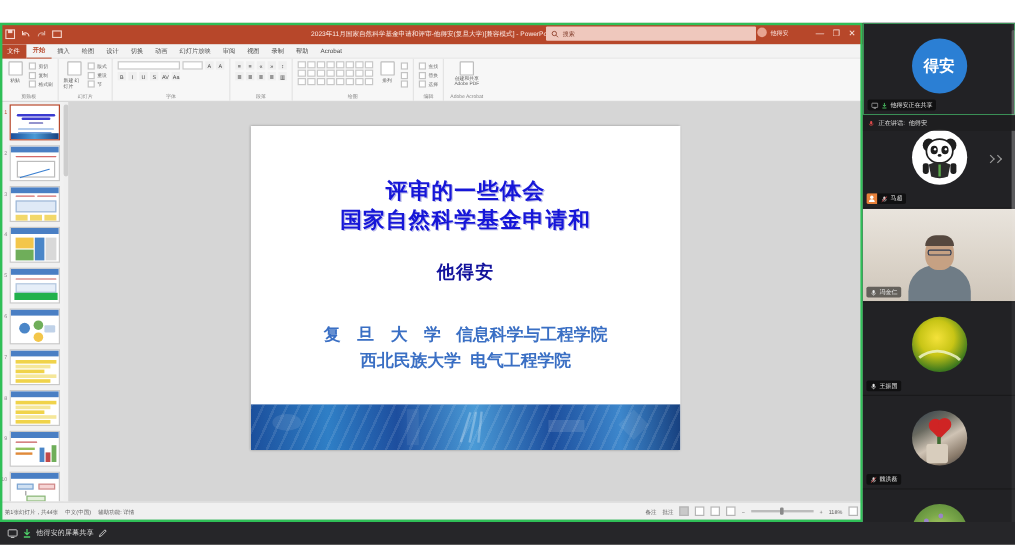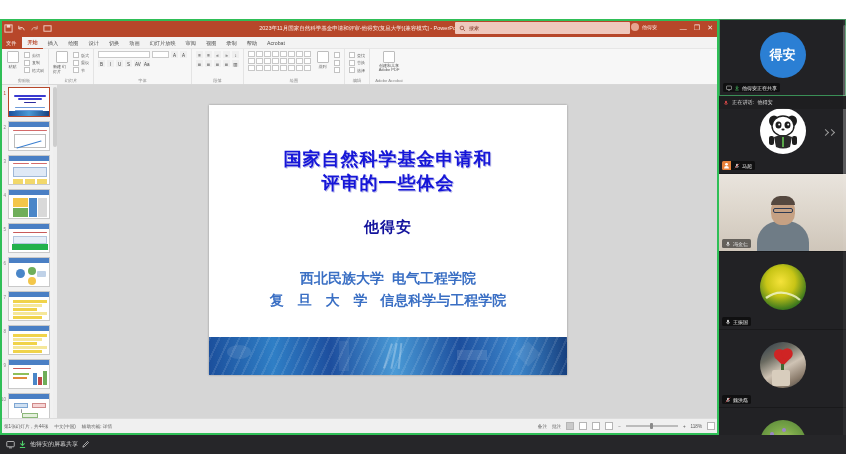--- a/index.html
+++ b/index.html
@@ -552,32 +552,32 @@
           </div>
         </div>
       </div>
     <div class="thumbscroll" style="left:53px; top:66px;">
       <div class="knob"></div>
     </div>
 
     <div class="canvas-wrap">
       <div class="slide">
         <div class="s-title">
+          <div>评审的一些体会</div>
           <div>国家自然科学基金申请和</div>
-          <div>评审的一些体会</div>
         </div>
         <div class="s-author">他得安</div>
         <div class="s-aff">
           <div>
+            <span class="sp">复 旦 大 学</span>
+            &nbsp;<span>信息科学与工程学院</span>
+          </div>
+          <div>
             <span>西北民族大学</span>
             &nbsp;<span>电气工程学院</span>
-          </div>
-          <div>
-            <span class="sp">复 旦 大 学</span>
-            &nbsp;<span>信息科学与工程学院</span>
           </div>
         </div>
         <div class="s-footer">
           <div class="fdeco" style="left:18px;top:8px;width:24px;height:14px;border-radius:50%;opacity:.35;"></div>
           <div class="fdeco" style="left:130px;top:4px;width:10px;height:30px;opacity:.25;"></div>
           <div class="fdeco" style="left:178px;top:6px;width:2px;height:26px;transform:rotate(18deg);"></div>
           <div class="fdeco" style="left:184px;top:6px;width:2px;height:26px;transform:rotate(12deg);"></div>
           <div class="fdeco" style="left:190px;top:6px;width:2px;height:26px;transform:rotate(6deg);"></div>
           <div class="fdeco" style="left:248px;top:13px;width:30px;height:10px;opacity:.45;"></div>
           <div class="fdeco" style="left:310px;top:8px;width:18px;height:18px;transform:rotate(45deg);opacity:.3;"></div>

